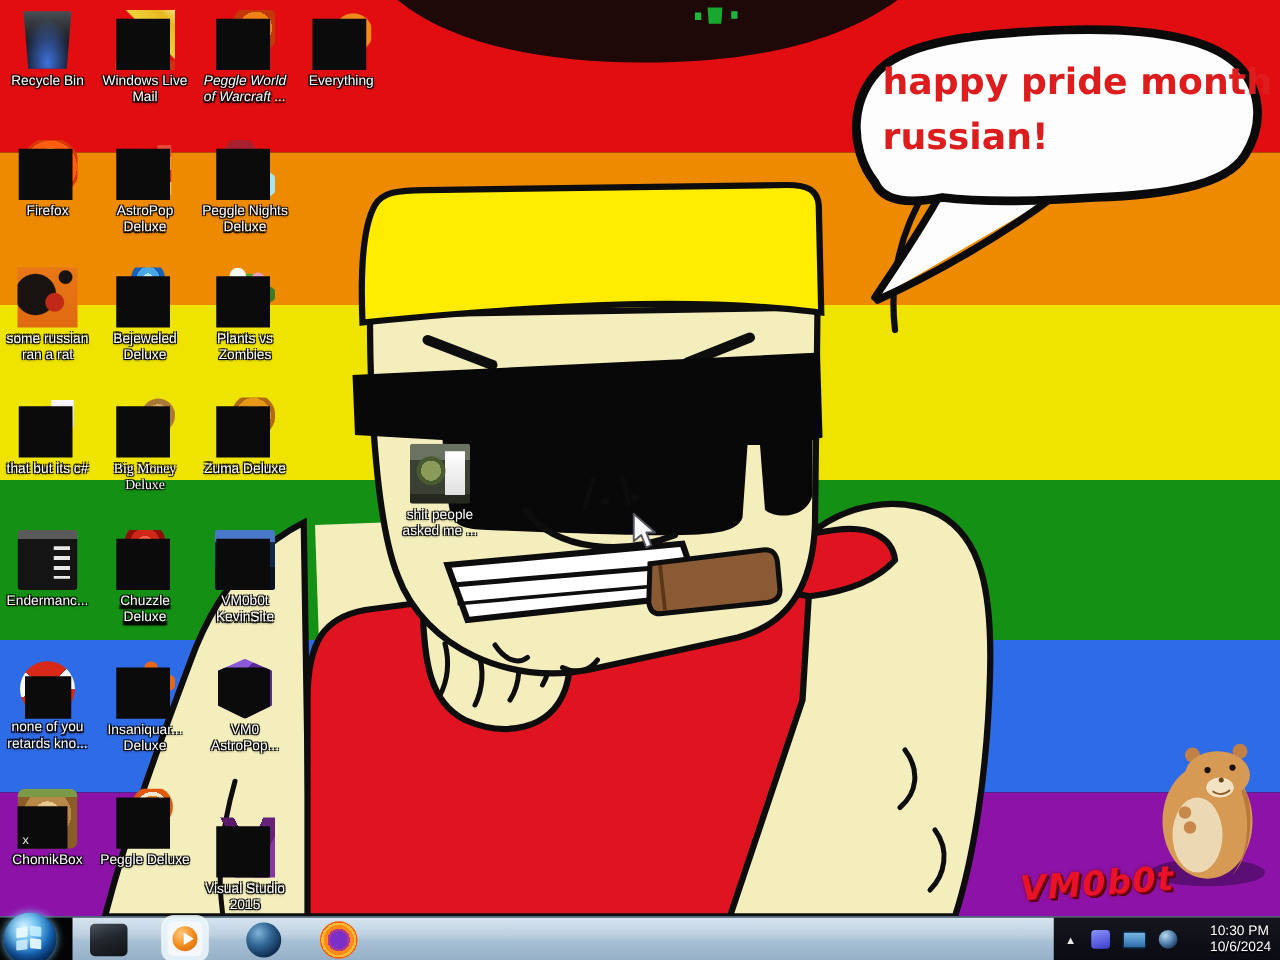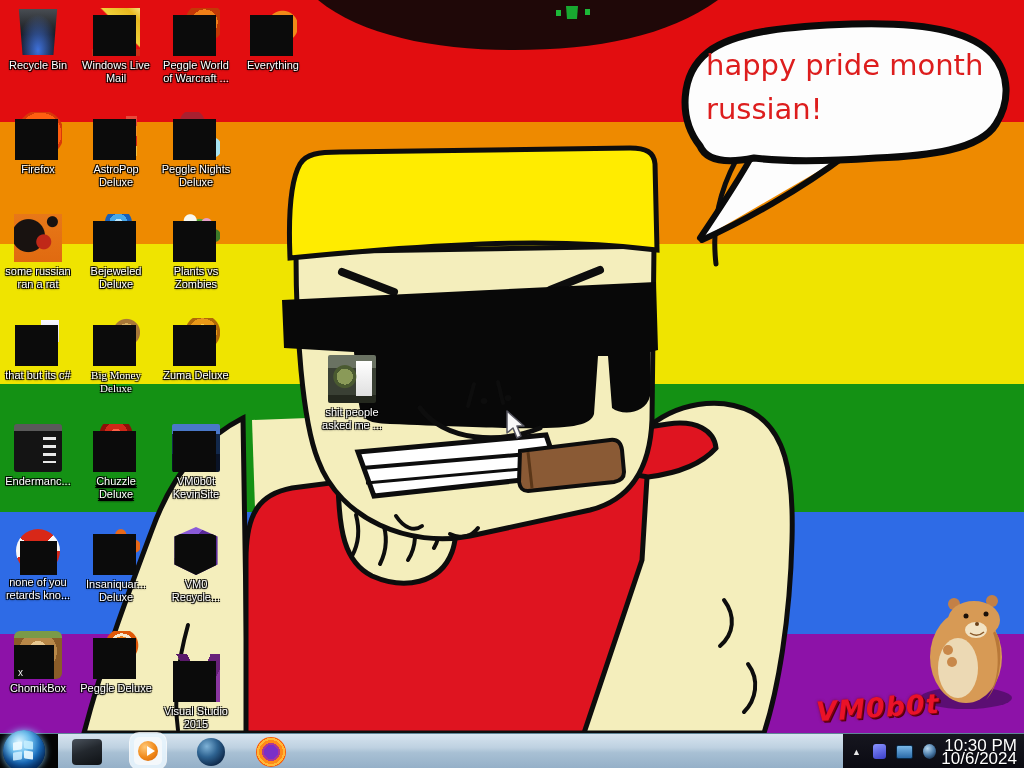--- a/index.html
+++ b/index.html
@@ -6,21 +6,21 @@
   #screen{position:relative;width:1024px;height:768px;overflow:hidden;font-family:"Liberation Sans",sans-serif;}
 
   
   #wallpaper{position:absolute;left:0;top:0;width:1024px;height:733px;}
   .stripe{width:1024px;}
 
   
   #artlayer{position:absolute;left:0;top:0;z-index:2;}
 
   
-  .bubble-line{position:absolute;z-index:3;color:#dd1d1d;font-family:"DejaVu Sans",sans-serif;font-weight:normal;font-size:29px;letter-spacing:0px;}
+  .bubble-line{position:absolute;z-index:3;color:#dd1d1d;font-family:"DejaVu Sans",sans-serif;font-weight:bold;font-size:29px;letter-spacing:0px;}
   #bubble-line1{left:706px;top:48px;}
   #bubble-line2{left:706px;top:92px;}
 
   
   #watermark{position:absolute;left:816px;top:692px;z-index:3;color:#ea1228;
     font-family:"DejaVu Sans",sans-serif;font-weight:bold;font-style:italic;font-size:27px;
     transform:rotate(-4deg);letter-spacing:1px;
     text-shadow:1px 1px 0 #7d0010,2px 2px 0 #4d000a,0 0 3px rgba(120,0,10,.7);}
 
   
@@ -120,21 +120,21 @@
   .app-firefox{width:30px;height:30px;top:3px;border-radius:50%;
     background:radial-gradient(circle at 50% 50%,#7a30c8 0 7px,#b03890 7px 9px,#ff8a18 9px 12px,#ffb838 12px 14px,#ff5a00 14px);}
 
   #tray{position:absolute;right:0;top:0;width:181px;height:35px;display:flex;align-items:center;
     background:linear-gradient(180deg,#16161f 0%,#0a0a12 100%);}
   .tray-glyph{color:#e8e8e8;font-size:9px;margin:0 7px 0 9px;cursor:pointer;}
   .tray-ic{position:relative;margin:0 5px;cursor:pointer;}
   .tray-purple{width:15px;height:15px;border-radius:3px;background:linear-gradient(160deg,#8a94ff,#3a3ec8);}
   .tray-display{width:17px;height:12px;border-radius:2px;border:1px solid #0a2a48;background:linear-gradient(180deg,#7ab8e8,#2a6aa8);}
   .tray-sphere{width:15px;height:15px;border-radius:50%;background:radial-gradient(circle at 35% 30%,#b8d8f0,#4a7aa8 50%,#142c4a 85%);}
-  #clock{margin-left:auto;padding-right:7px;text-align:right;color:#fff;font-size:17px;line-height:13px;text-shadow:0 1px 1px #000;cursor:default;}
+  #clock{margin-left:auto;padding-right:7px;color:#fff;font-size:11px;line-height:13px;text-shadow:0 1px 1px #000;cursor:default;}
 
   
   #cursor{position:absolute;left:505px;top:410px;z-index:9;}
 </style>
 </head>
 <body>
 
 <div id="screen">
 
   <div id="wallpaper">
@@ -247,21 +247,21 @@
       </div>
       <div class="dicon" style="left: 73px; top: 8px;">
         <div class="art art-windows-live-mail">
           <div class="censor c-windows-live-mail"></div>
         </div>
         <div class="dlabel">
           <div>Windows Live</div>
           <div>Mail</div>
         </div>
       </div>
-      <div class="dicon" style="left: 153px; top: 8px;">
+      <div class="dicon" style="left: 153px; top: 8px; font-style: italic;">
         <div class="art art-peggle-wow">
           <div class="censor c-peggle-wow"></div>
         </div>
         <div class="dlabel">
           <div>Peggle World</div>
           <div>of Warcraft ...</div>
         </div>
       </div>
       <div class="dicon" style="left: 230px; top: 8px;">
         <div class="art art-everything">
@@ -395,21 +395,21 @@
           <div>Insaniquar...</div>
           <div>Deluxe</div>
         </div>
       </div>
       <div class="dicon" style="left: 153px; top: 527px;">
         <div class="art art-vm0-kevinsi">
           <div class="censor c-vm0-kevinsi"></div>
         </div>
         <div class="dlabel">
           <div>VM0</div>
-          <div>Recycle...</div>
+          <div>AstroPop...</div>
         </div>
       </div>
       <div class="dicon" style="left: -5px; top: 631px;">
         <div class="art art-chomikbox">
           <div class="censor c-chomikbox">x</div>
         </div>
         <div class="dlabel">
           <div>ChomikBox</div>
         </div>
       </div>

